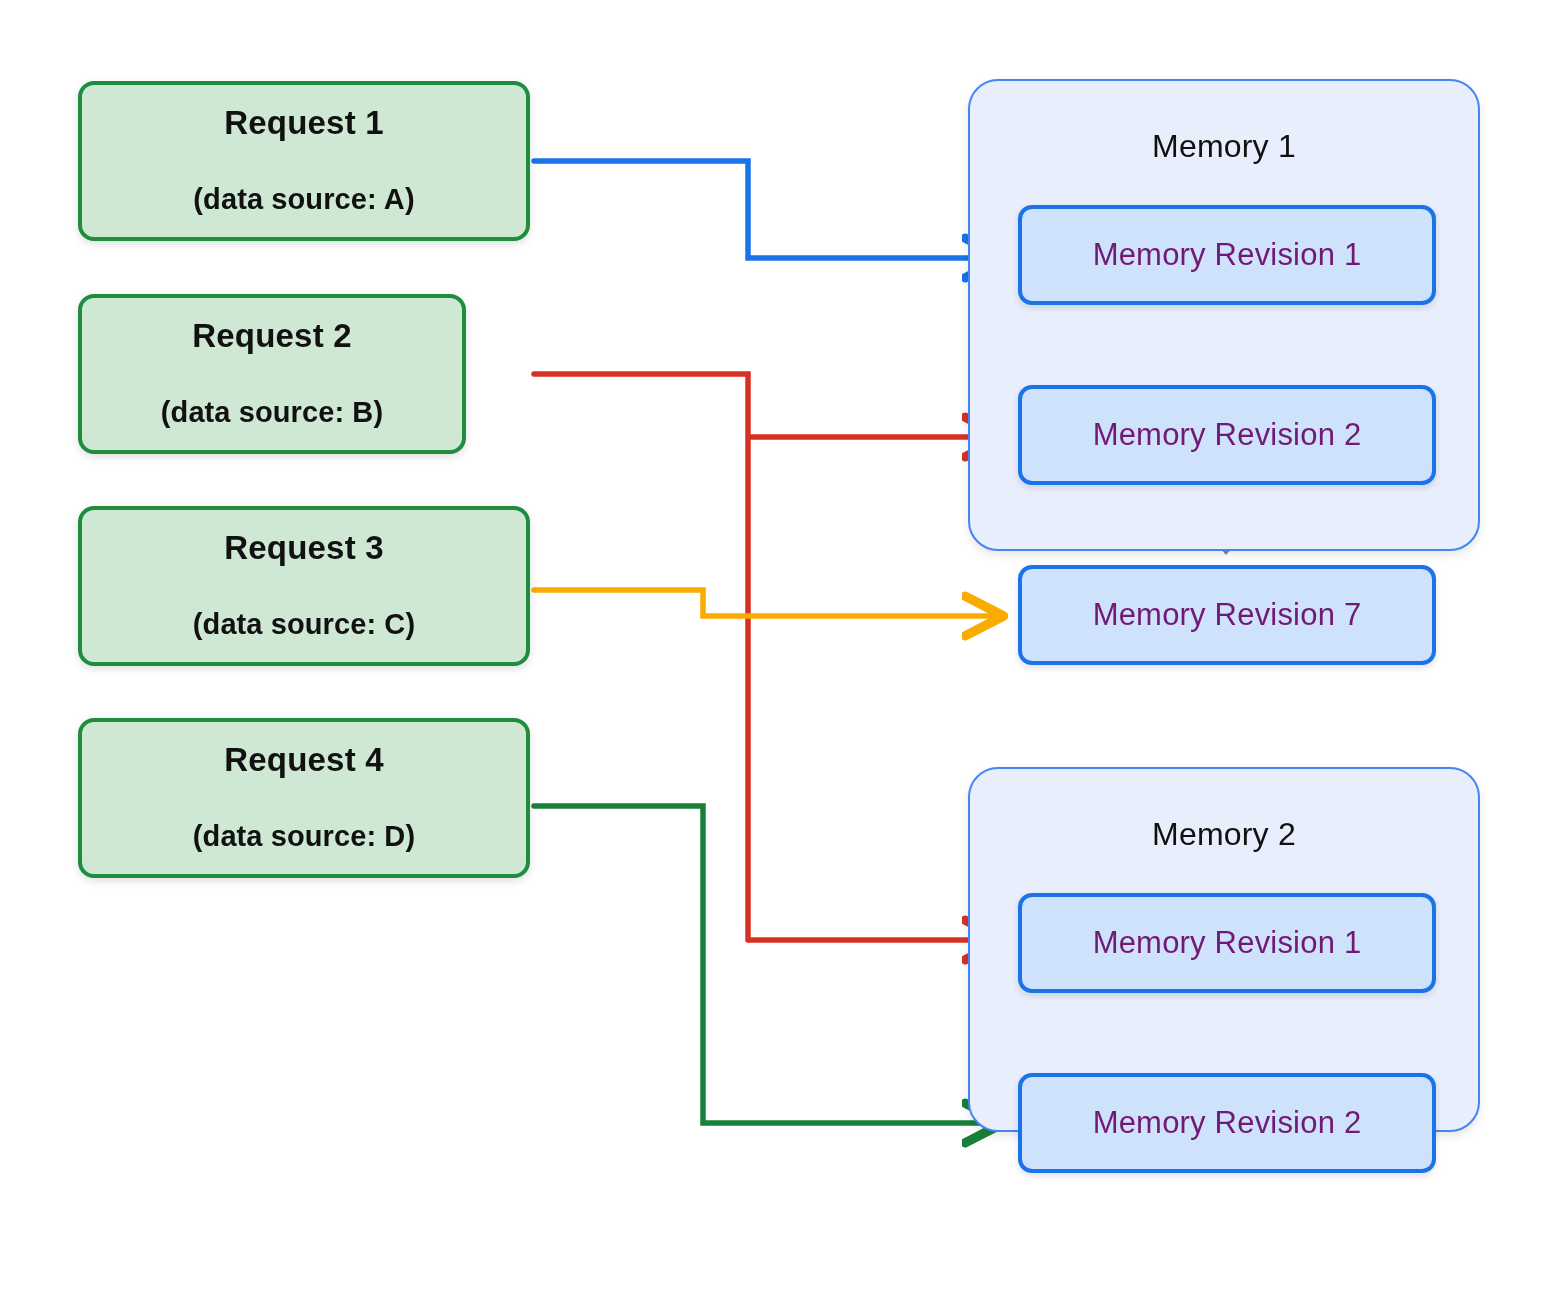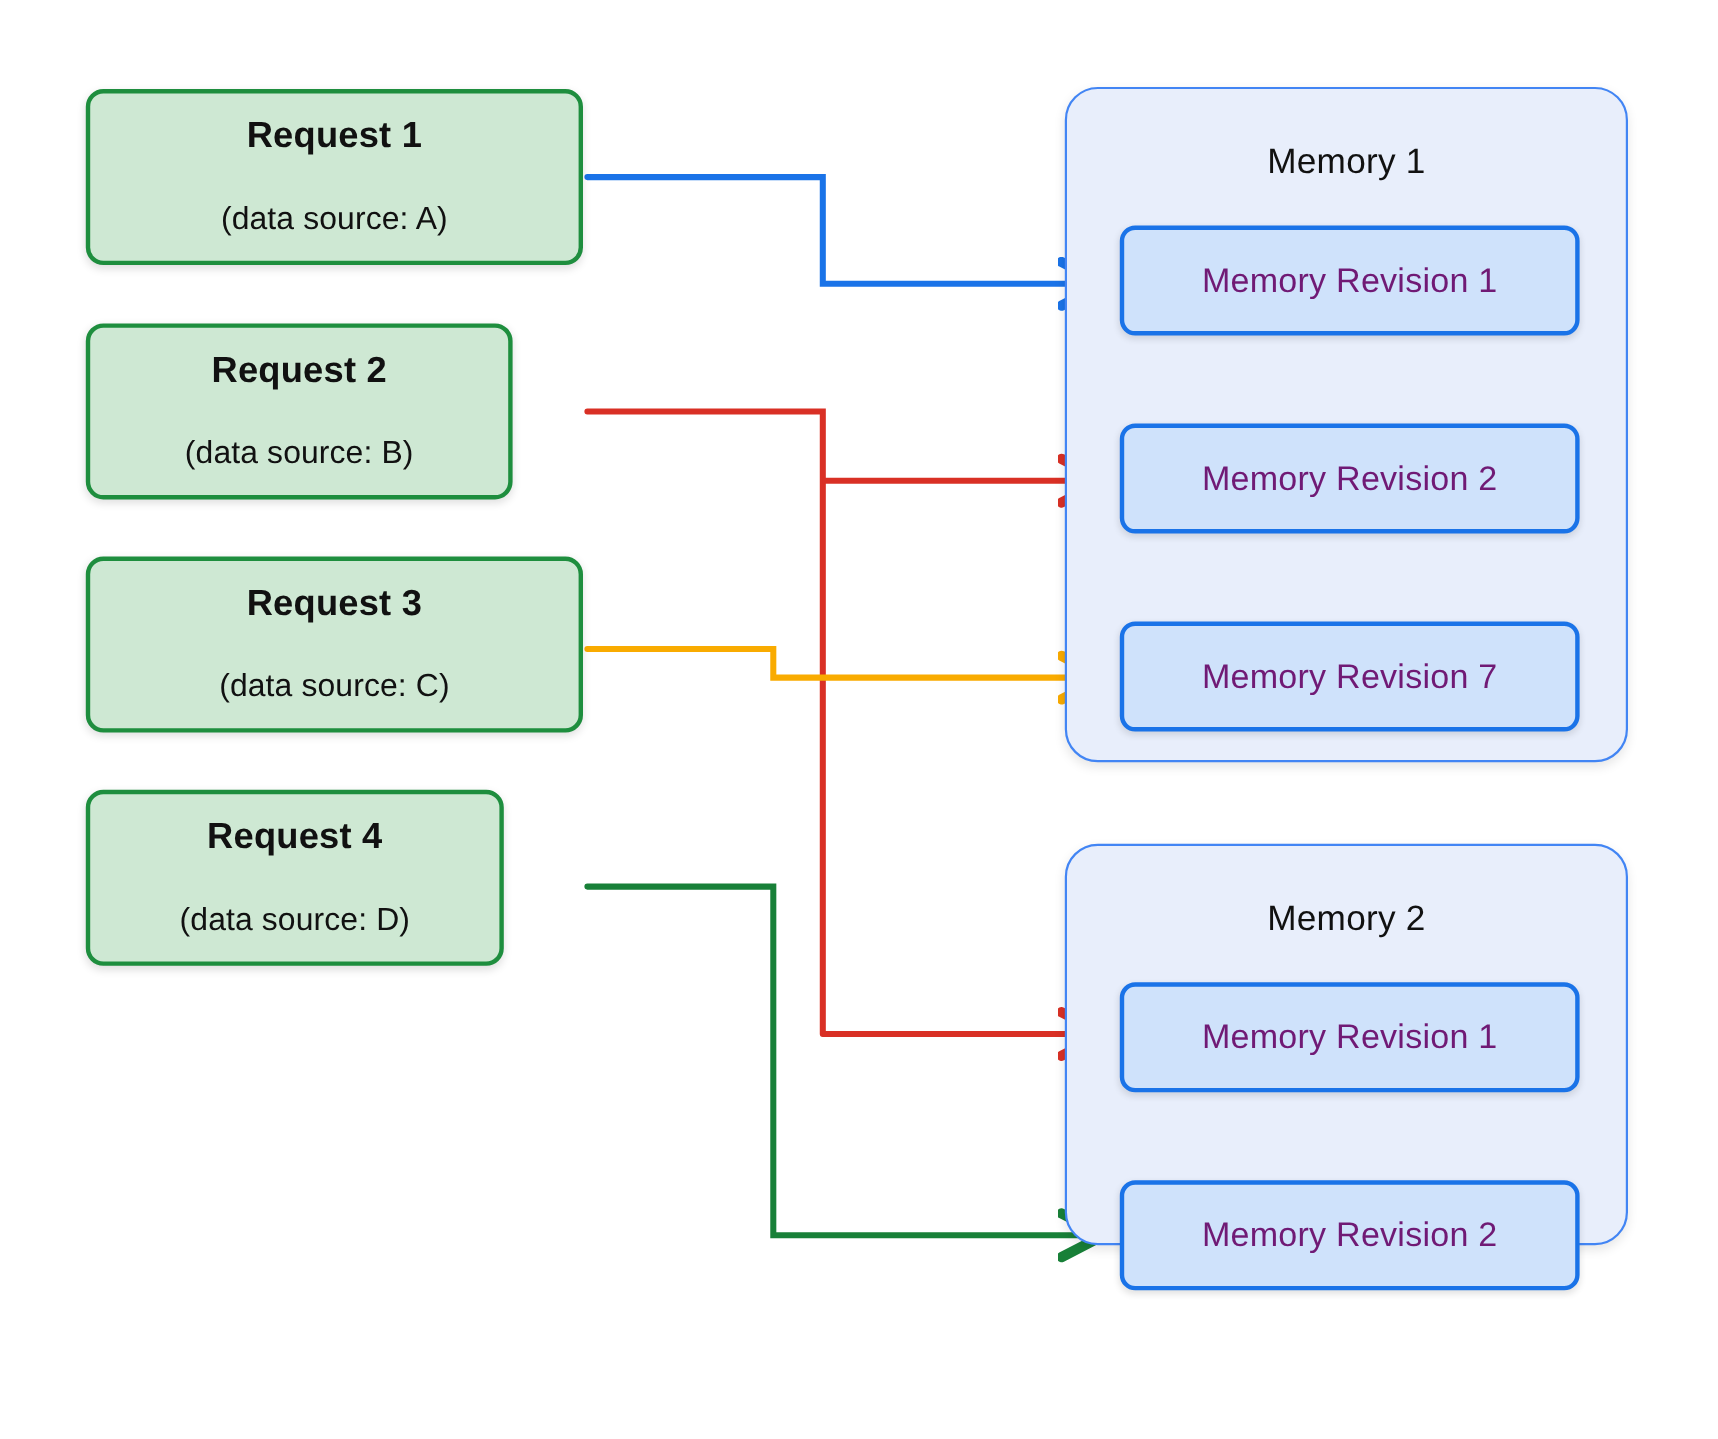--- a/index.html
+++ b/index.html
@@ -42,21 +42,21 @@
     gap: 35px;
   }
   .request-title {
     font-size: 33px;
     font-weight: bold;
     line-height: 1.18;
     letter-spacing: 0.2px;
   }
   .request-sub {
     font-size: 29px;
-    font-weight: normal;
+    font-weight: bold;
     line-height: 1.22;
     margin-top: 4px;
     letter-spacing: 0.1px;
   }
 
   
   .memory-container {
     position: absolute;
     box-sizing: border-box;
     background: #E8EEFB;
@@ -144,26 +144,26 @@
   <div class="request-box" style="left:78px; top:294px; width:388px; height:160px;">
     <div class="request-title">Request 2</div>
     <div class="request-sub">(data source: B)</div>
   </div>
 
   <div class="request-box" style="left:78px; top:506px; width:452px; height:160px;">
     <div class="request-title">Request 3</div>
     <div class="request-sub">(data source: C)</div>
   </div>
 
-  <div class="request-box" style="left:78px; top:718px; width:380px; height:160px;">
+  <div class="request-box" style="left:78px; top:718px; width:452px; height:160px;">
     <div class="request-title">Request 4</div>
     <div class="request-sub">(data source: D)</div>
   </div>
 
-  <div class="memory-container" style="left:968px; top:79px; width:512px; height:614px;padding-left:16px;">
+  <div class="memory-container" style="left:968px; top:79px; width:512px; height:472px;padding-left:16px;">
     <div class="memory-title" style="top:47px;">Memory 1</div>
     <div class="revision-box" style="left:48px; top:124px; width:418px; height:100px;">Memory Revision 1</div>
     <div class="revision-box" style="left:48px; top:304px; width:418px; height:100px;">Memory Revision 2</div>
     <div class="revision-box" style="left:48px; top:484px; width:418px; height:100px;">Memory Revision 7</div>
   </div>
 
   <div class="memory-container" style="left:968px; top:767px; width:512px; height:365px;">
     <div class="memory-title" style="top:47px;">Memory 2</div>
     <div class="revision-box" style="left:48px; top:124px; width:418px; height:100px;">Memory Revision 1</div>
     <div class="revision-box" style="left:48px; top:304px; width:418px; height:100px;">Memory Revision 2</div>

